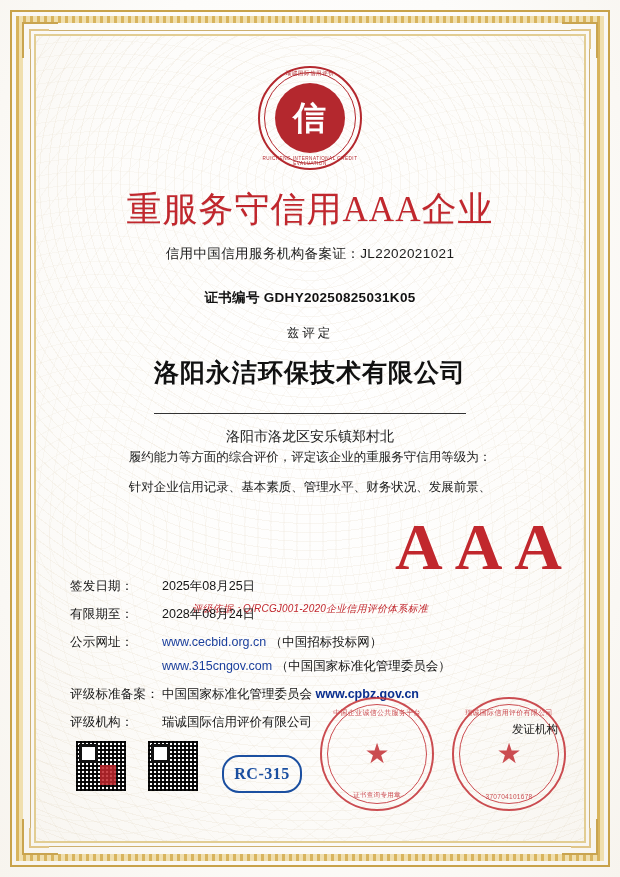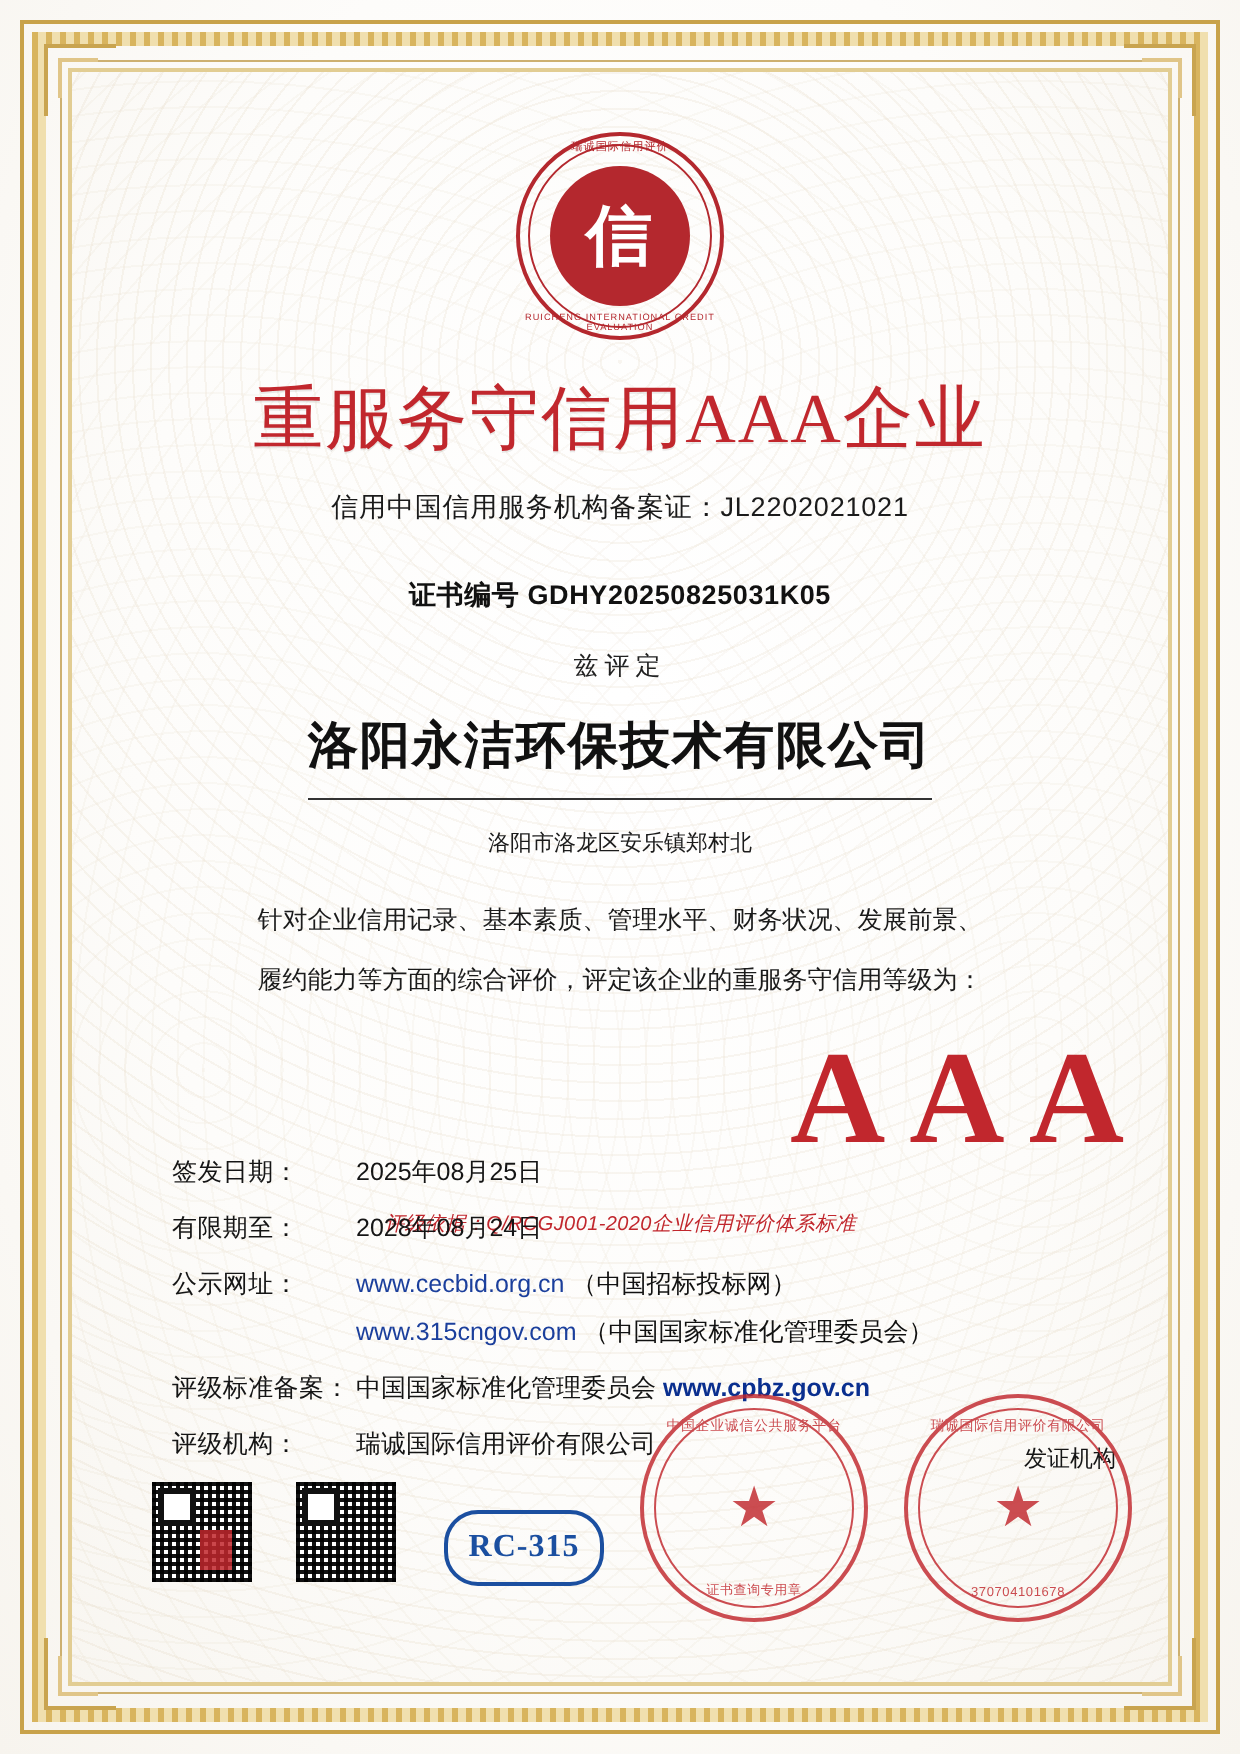--- a/index.html
+++ b/index.html
@@ -120,27 +120,27 @@
   .cert-no{
     font-size:13.5px;color:#111;font-weight:bold;margin-bottom:18px;letter-spacing:.3px;
   }
   .hereby{
     font-size:12.5px;color:#222;margin-bottom:14px;letter-spacing:3px;
   }
   .company{
     font-family:"Liberation Serif", serif;
     font-size:25px;font-weight:bold;color:#111;
     letter-spacing:1px;
-    padding-bottom:10px;
+    padding-bottom:24px;
     display:inline-block;
     border-bottom:1.5px solid #333;
     margin-bottom:14px;
   }
   .address{
-    font-size:11px;color:#1b1b1b;margin-bottom:20px;
+    font-size:14px;color:#1b1b1b;
   }
   .statement{
     font-size:12.5px;color:#1b1b1b;line-height:22px;
     text-align:center;
     margin:0 6px 8px 6px;
   }
   .grade{
     font-family:"Liberation Serif", serif;
     font-size:66px;font-weight:bold;color:#c1272d;
     letter-spacing:12px;
@@ -151,21 +151,21 @@
   .grade-std{
     font-size:10px;color:#c1272d;margin-top:22px;letter-spacing:.2px;font-style:italic;
   }
 
   
   .details{
     position:absolute;left:70px;right:60px;top:578px;
     text-align:left;
     font-size:12.5px;color:#151515;
   }
-  .row{display:flex;align-items:baseline;margin-bottom:11px;margin-left:16px;}
+  .row{display:flex;align-items:baseline;margin-bottom:11px;}
   .row .lbl{width:92px;flex:0 0 92px;letter-spacing:.2px;}
   .row .val{flex:1;}
   .row.indent{padding-left:92px;margin-top:-4px;}
   .val .site{color:#1b3f9c;}
   .val .bold-blue{color:#0a2f8f;font-weight:bold;}
   .val .paren{color:#111;}
 
   
   .qr{
     position:absolute;width:50px;height:50px;bottom:86px;
@@ -241,22 +241,22 @@
     <div class="bottomtext">RUICHENG INTERNATIONAL CREDIT EVALUATION</div>
   </div>
 
   <div class="content">
     <h1 class="main-title">重服务守信用AAA企业</h1>
     <div class="filing-no">信用中国信用服务机构备案证：JL2202021021</div>
     <div class="cert-no">证书编号 GDHY20250825031K05</div>
     <div class="hereby">兹评定</div>
     <div><span class="company">洛阳永洁环保技术有限公司</span></div>
     <div class="address">洛阳市洛龙区安乐镇郑村北</div>
+    <div class="statement">履约能力等方面的综合评价，评定该企业的重服务守信用等级为：</div>
     <div class="statement">针对企业信用记录、基本素质、管理水平、财务状况、发展前景、</div>
-    <div class="statement">履约能力等方面的综合评价，评定该企业的重服务守信用等级为：</div>
     <div class="grade">AAA</div>
     <div class="grade-std">评级依据：Q/RCGJ001-2020企业信用评价体系标准</div>
   </div>
 
   <div class="details">
 
     <div class="row">
       <span class="lbl">签发日期：</span>
       <span class="val">2025年08月25日</span>
     </div>

